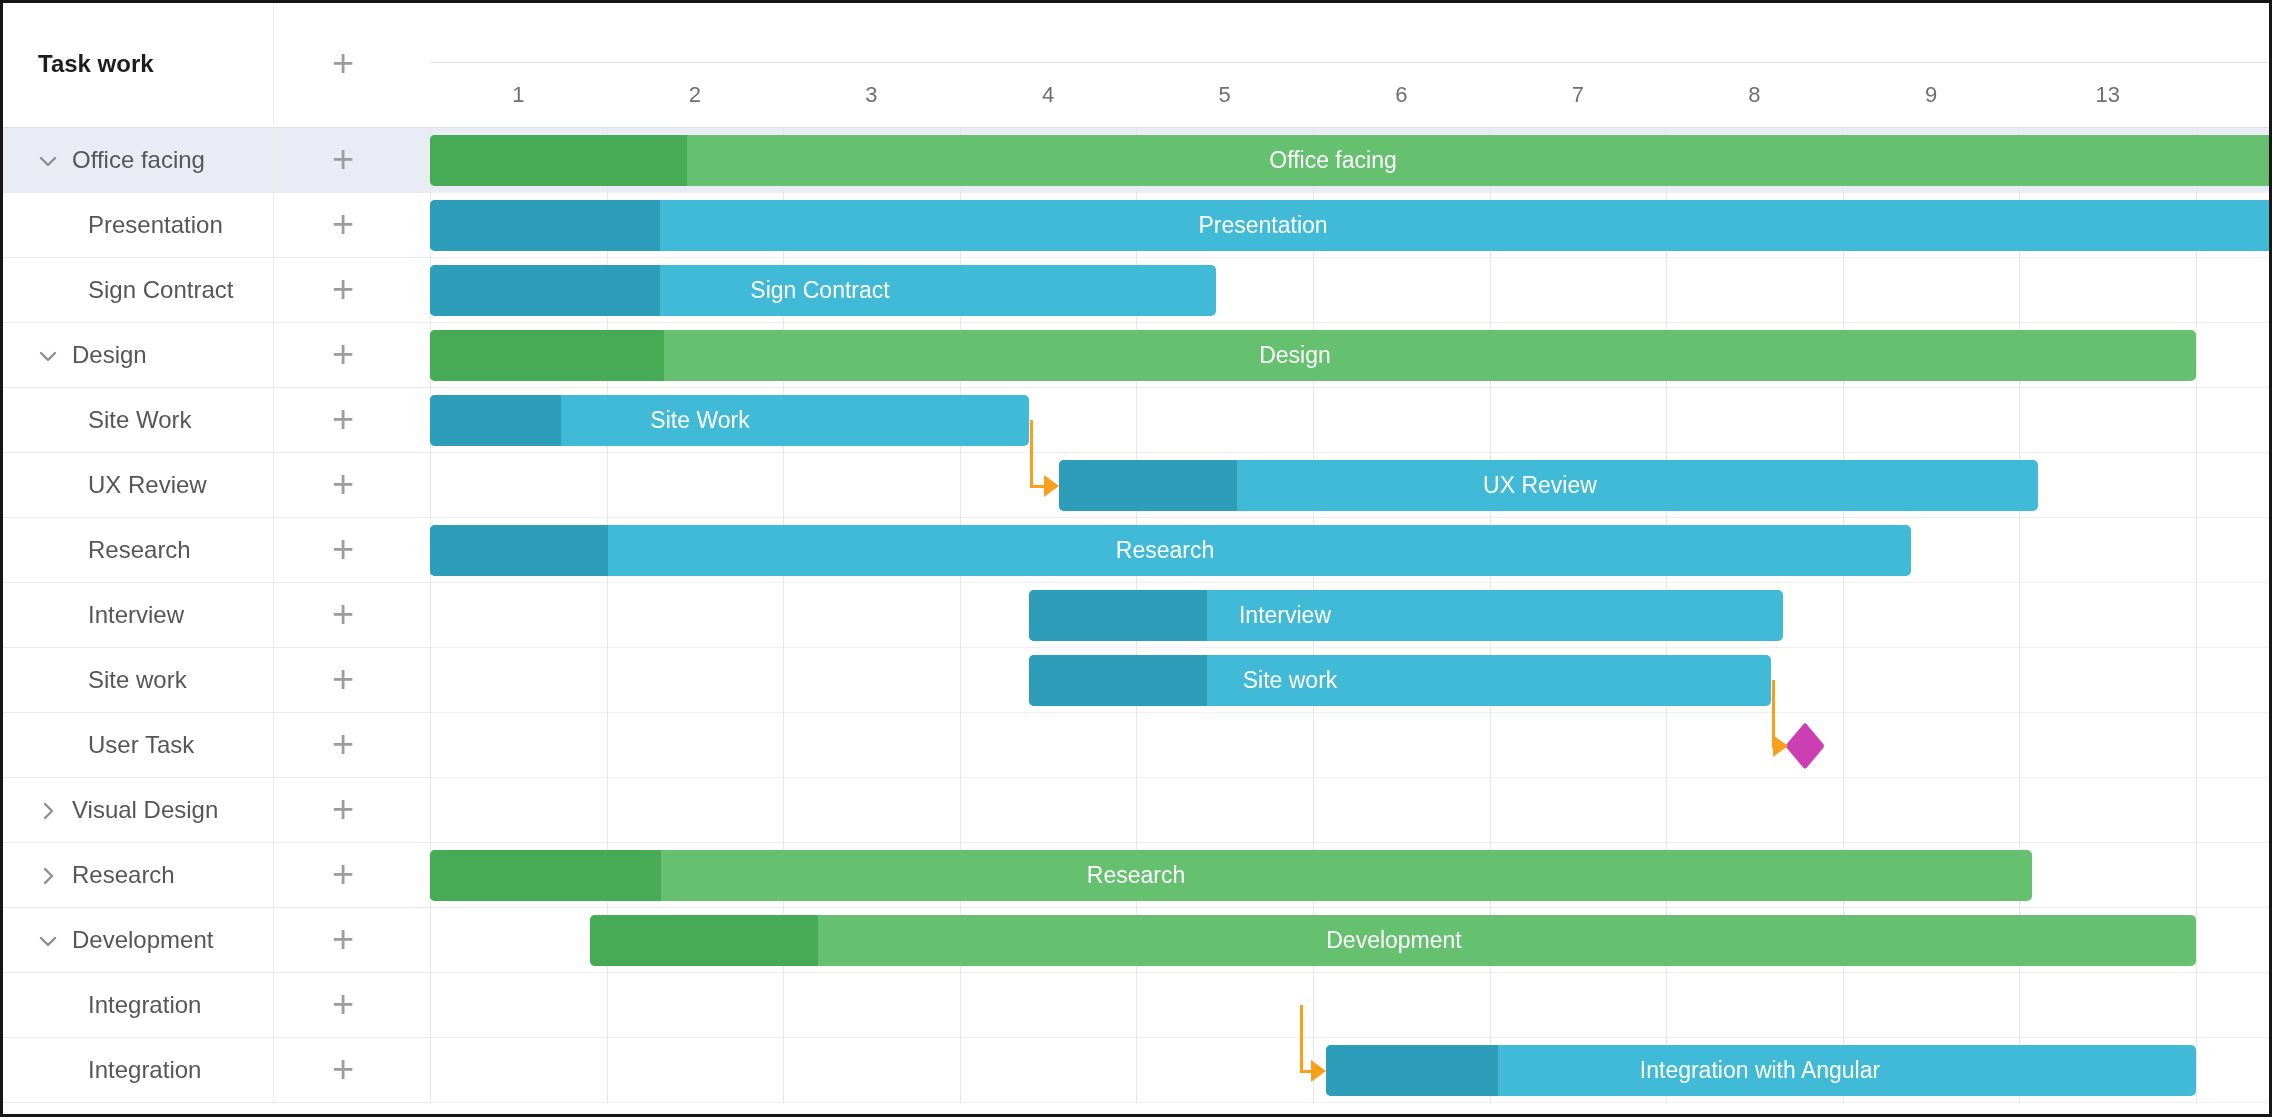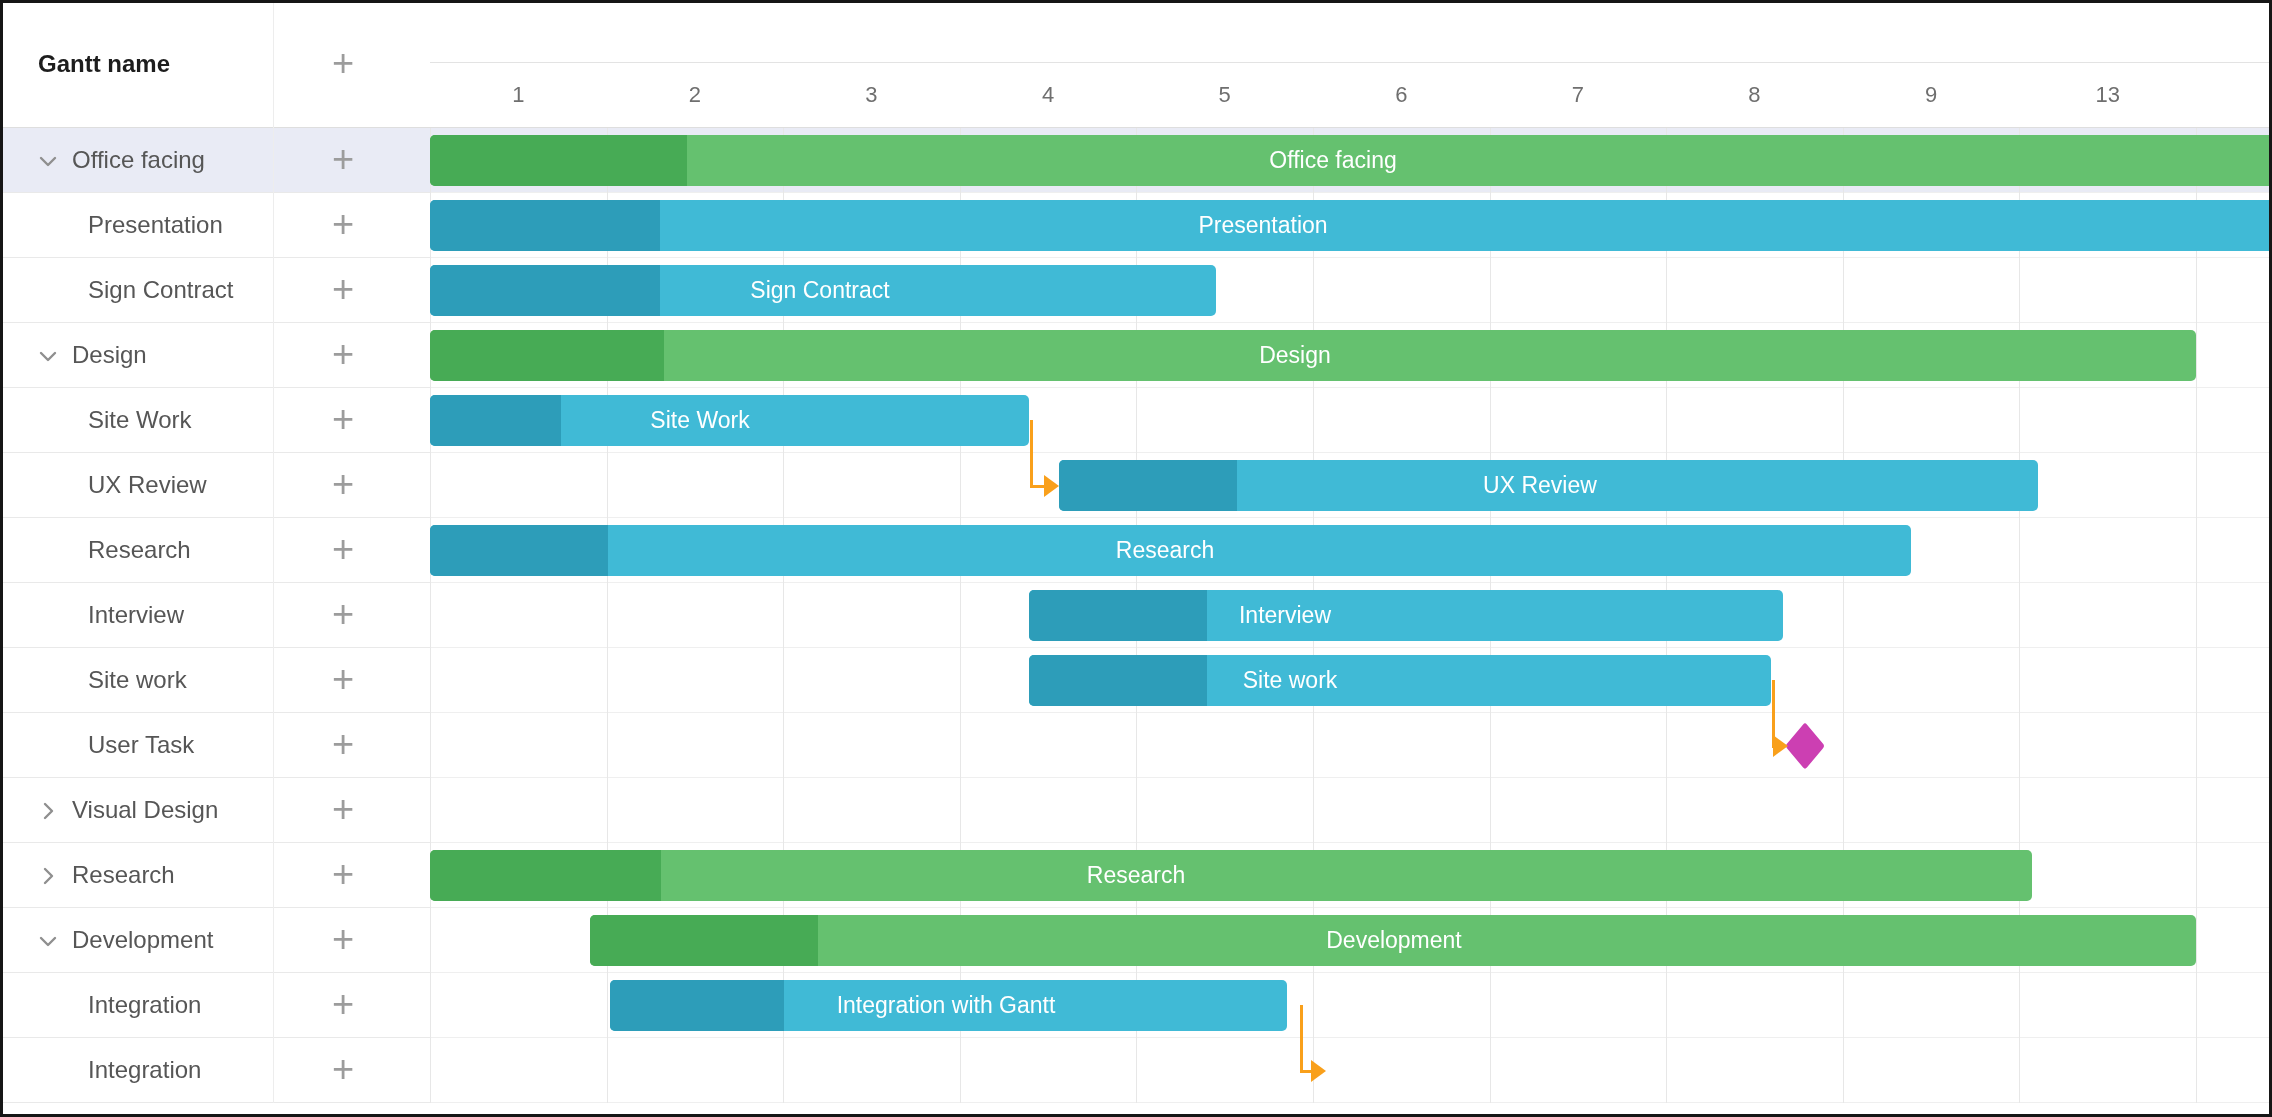--- a/index.html
+++ b/index.html
@@ -158,23 +158,23 @@
       </div>
       <div class="milestone" style="left: 1805px; top: 745.5px;"></div>
       <div class="bar project" style="left: 430px; top: 850px; width: 1602px; height: 51px;">
         <div class="progress" style="width: 231px;"></div>
         <div class="bar-label" style="left: 706px;">Research</div>
       </div>
       <div class="bar project" style="left: 590px; top: 915px; width: 1606px; height: 51px;">
         <div class="progress" style="width: 228px;"></div>
         <div class="bar-label" style="left: 804px;">Development</div>
       </div>
-      <div class="bar task" style="left: 610px; top: 980px; width: 677px; height: 51px;">
-        <div class="progress" style="width: 174px;"></div>
-        <div class="bar-label" style="left: 336px;">Integration with Gantt</div>
+      <div class="bar task" style="left: 1326px; top: 1045px; width: 870px; height: 51px;">
+        <div class="progress" style="width: 172px;"></div>
+        <div class="bar-label" style="left: 434px;">Integration with Angular</div>
       </div>
     </div>
   <div id="links" class="layer">
       <div class="link-v" style="left: 1030px; top: 419.5px; height: 67px;"></div>
       <div class="link-h" style="left: 1030px; top: 484.5px; width: 16px;"></div>
       <div class="link-arrow" style="left: 1044px; top: 474.5px;"></div>
       <div class="link-v" style="left: 1772px; top: 679.5px; height: 67px;"></div>
       <div class="link-h" style="left: 1772px; top: 744.5px; width: 3px;"></div>
       <div class="link-arrow" style="left: 1773px; top: 734.5px;"></div>
       <div class="link-v" style="left: 1300px; top: 1004.5px; height: 67px;"></div>
@@ -194,21 +194,21 @@
         <div class="tick" style="left: 1313px; width: 176.6px;">6</div>
         <div class="tick" style="left: 1489.6px; width: 176.6px;">7</div>
         <div class="tick" style="left: 1666.2px; width: 176.6px;">8</div>
         <div class="tick" style="left: 1842.8px; width: 176.6px;">9</div>
         <div class="tick" style="left: 2019.4px; width: 176.6px;">13</div>
       </div>
   </div>
 
   <div id="grid-panel" class="layer">
     <div class="grid-header">
-      <span class="title">Gantt name</span>
+      <span class="title">Task work</span>
       <span class="plus-btn" style="left:321px;top:42px;">+</span>
     </div>
     <div id="grid-rows">
         <div class="grid-row selected" style="top: 128px;">
           <div class="chev"><svg width="24" height="24" viewBox="0 0 24 24">
               <polyline points="5,9 12,16 19,9" fill="none" stroke="#8f8f8f" stroke-width="2.4" stroke-linecap="round" stroke-linejoin="round"></polyline>
             </svg></div>
           <div class="name" style="left: 72px;">Office facing</div>
           <div class="plus-btn" style="left: 321px; top: 10px;">+</div>
         </div>

